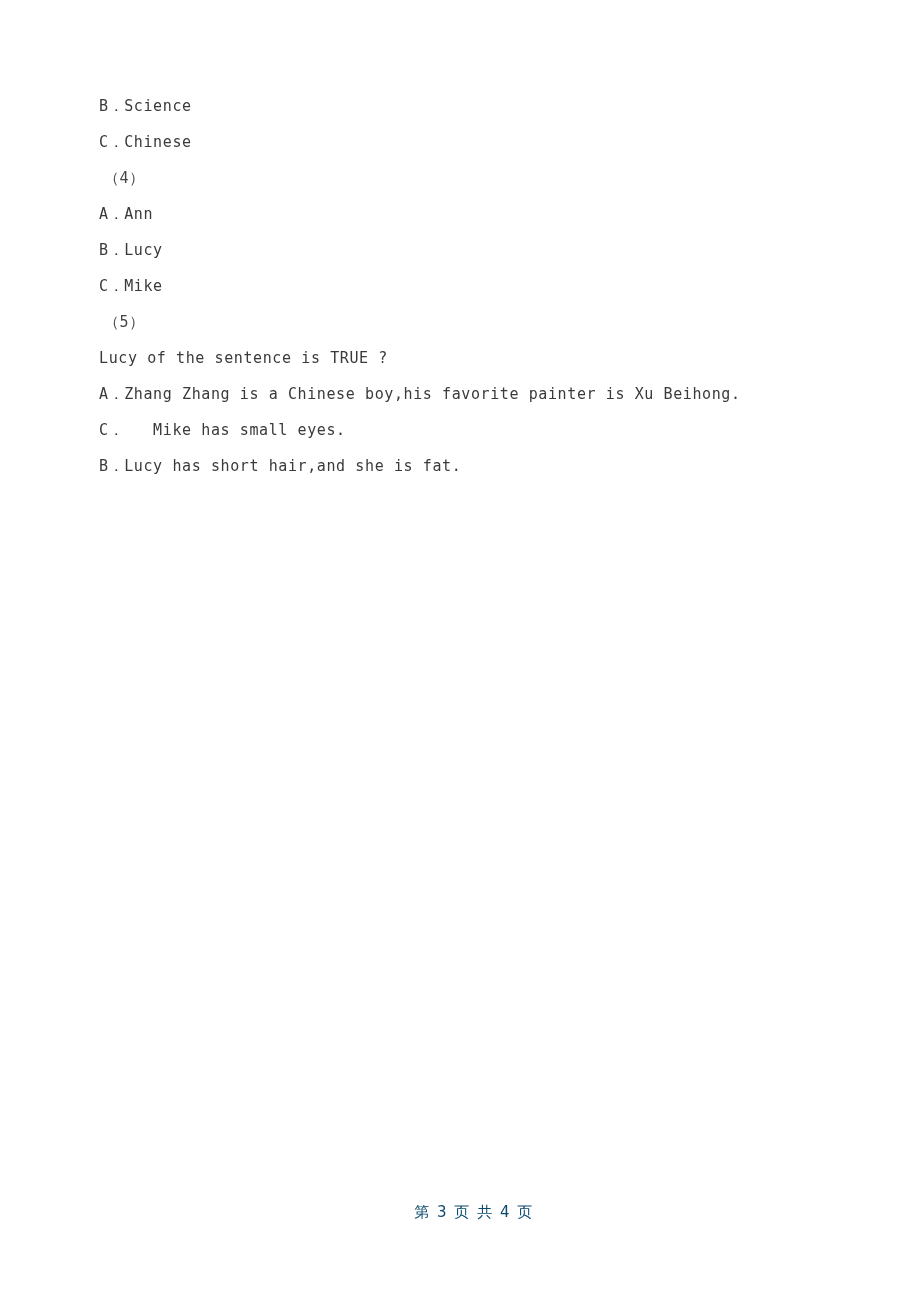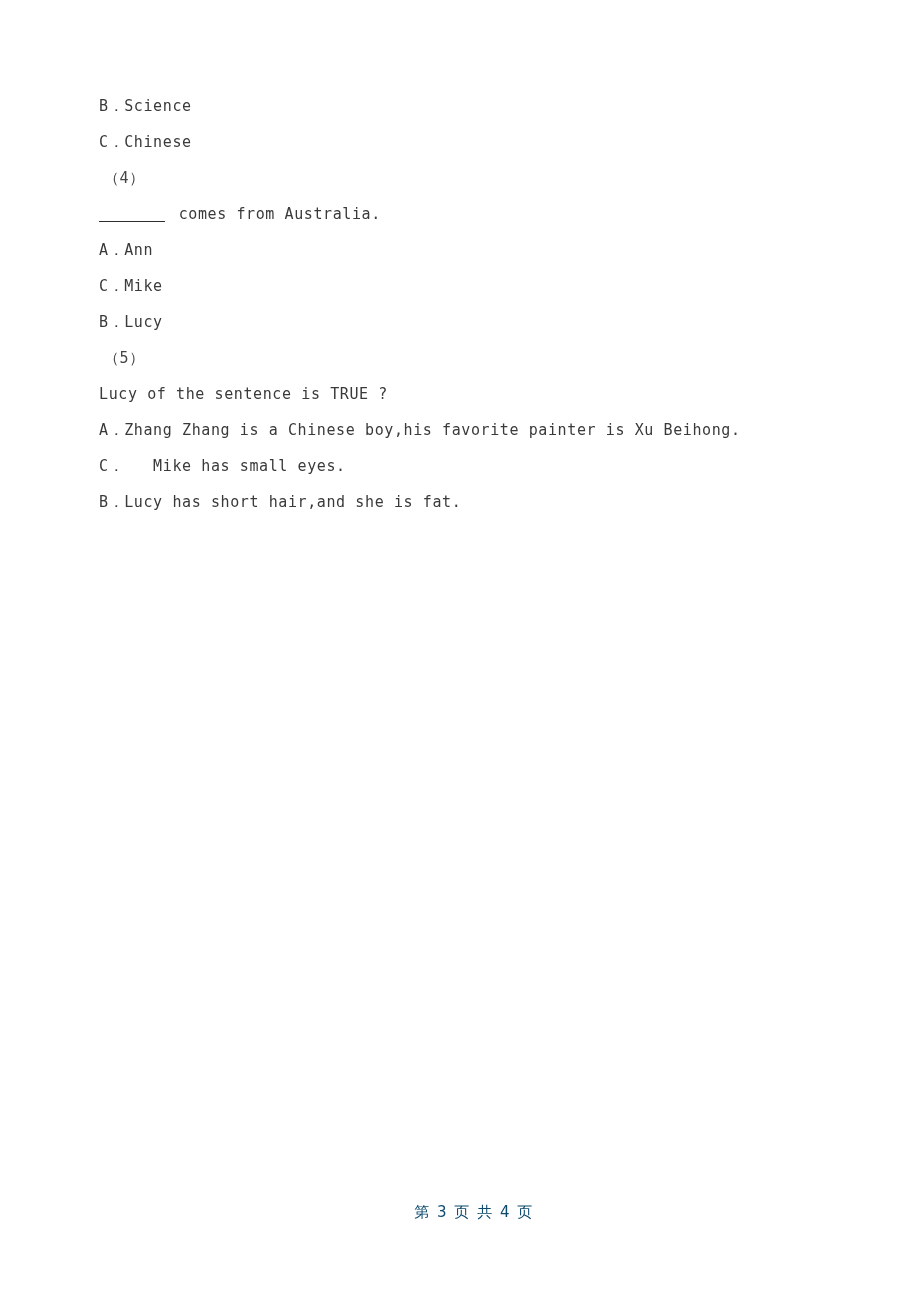--- a/index.html
+++ b/index.html
@@ -63,24 +63,23 @@
 </style>
 </head>
 <body>
 
 <div class="page">
 
   <div class="content">
       <div class="line option"><span>B．Science</span></div>
       <div class="line option"><span>C．Chinese</span></div>
       <div class="line qnum"><span>（4）</span></div>
-      <div class="line stem"><span class="blank-line"></span><span> comes from Australia.</span></div>
       <div class="line option"><span>A．Ann</span></div>
+      <div class="line option"><span>B．Lucy</span></div>
       <div class="line option"><span>C．Mike</span></div>
-      <div class="line option"><span>B．Lucy</span></div>
       <div class="line qnum"><span>（5）</span></div>
       <div class="line stem"><span>Lucy of the sentence is TRUE ?</span></div>
       <div class="line option"><span>A．Zhang Zhang is a Chinese boy,his favorite painter is Xu Beihong.</span></div>
       <div class="line option"><span>C．   Mike has small eyes.</span></div>
       <div class="line option"><span>B．Lucy has short hair,and she is fat.</span></div>
     </div>
 
   <div class="footer">第 3 页 共 4 页</div>
 
 </div>

